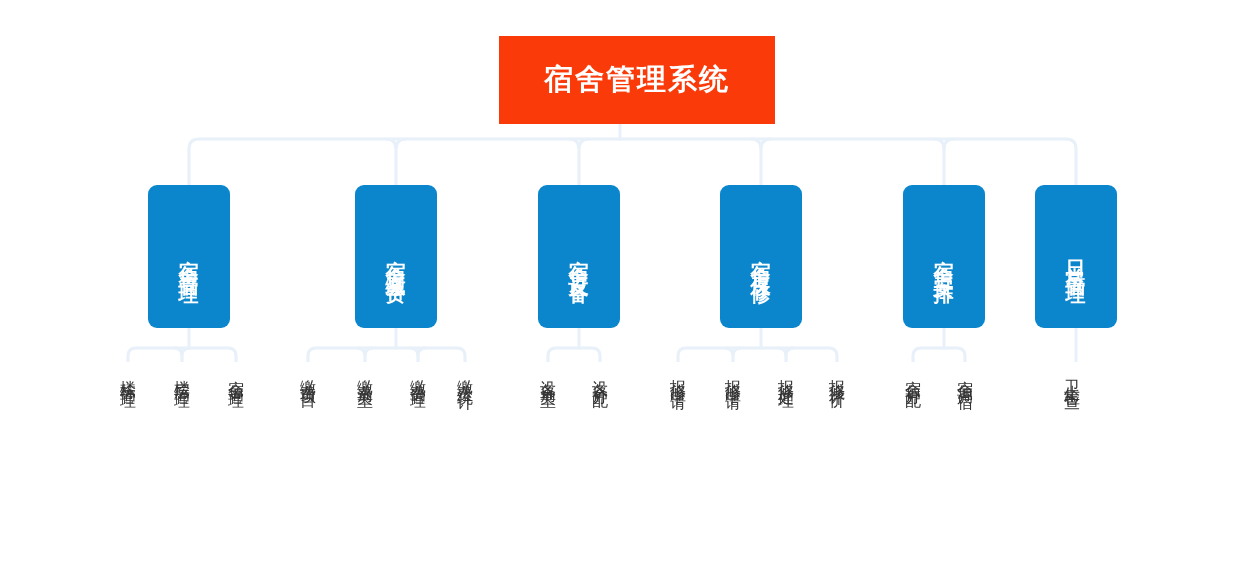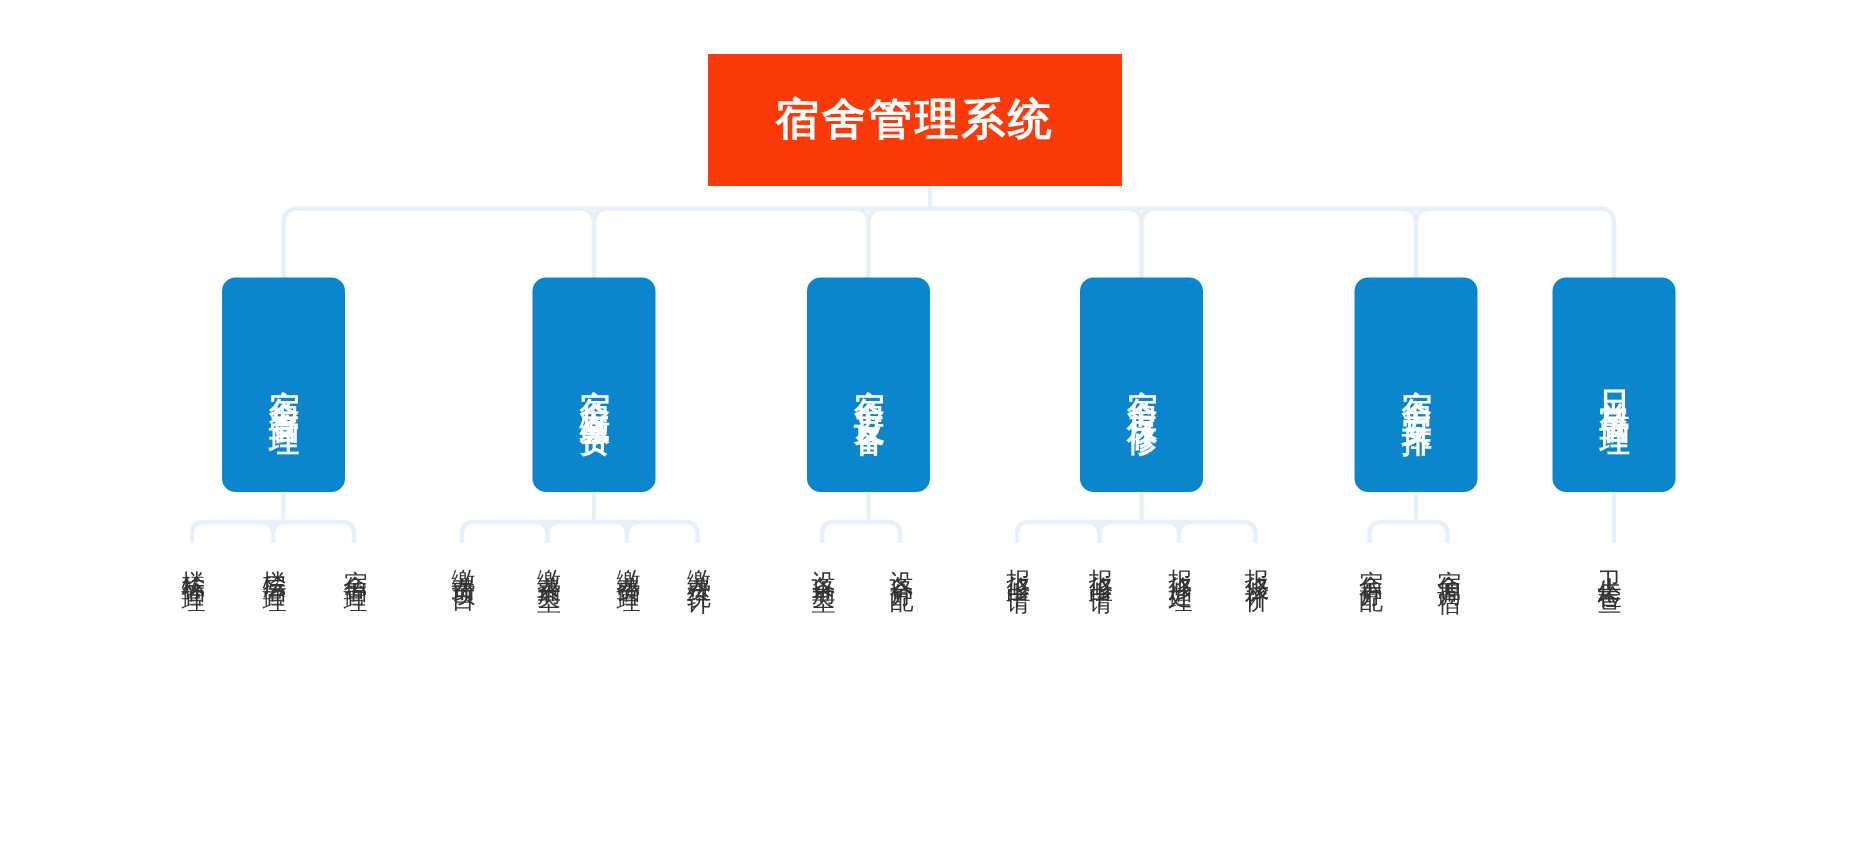--- a/index.html
+++ b/index.html
@@ -12,21 +12,21 @@
     font-family: "Liberation Sans", "DejaVu Sans", sans-serif;
   }
   #connectors {
     position: absolute;
     left: 0; top: 0;
     width: 1249px; height: 574px;
     pointer-events: none;
   }
   .root-node {
     position: absolute;
-    left: 472px; top: 36px;
+    left: 499px; top: 36px;
     width: 276px; height: 88px;
     background: var(--root-bg, #fb3a09);
     color: var(--node-text, #ffffff);
     font-size: 29px;
     font-weight: bold;
     display: flex;
     align-items: center;
     justify-content: center;
     letter-spacing: 2px;
     box-sizing: border-box;

